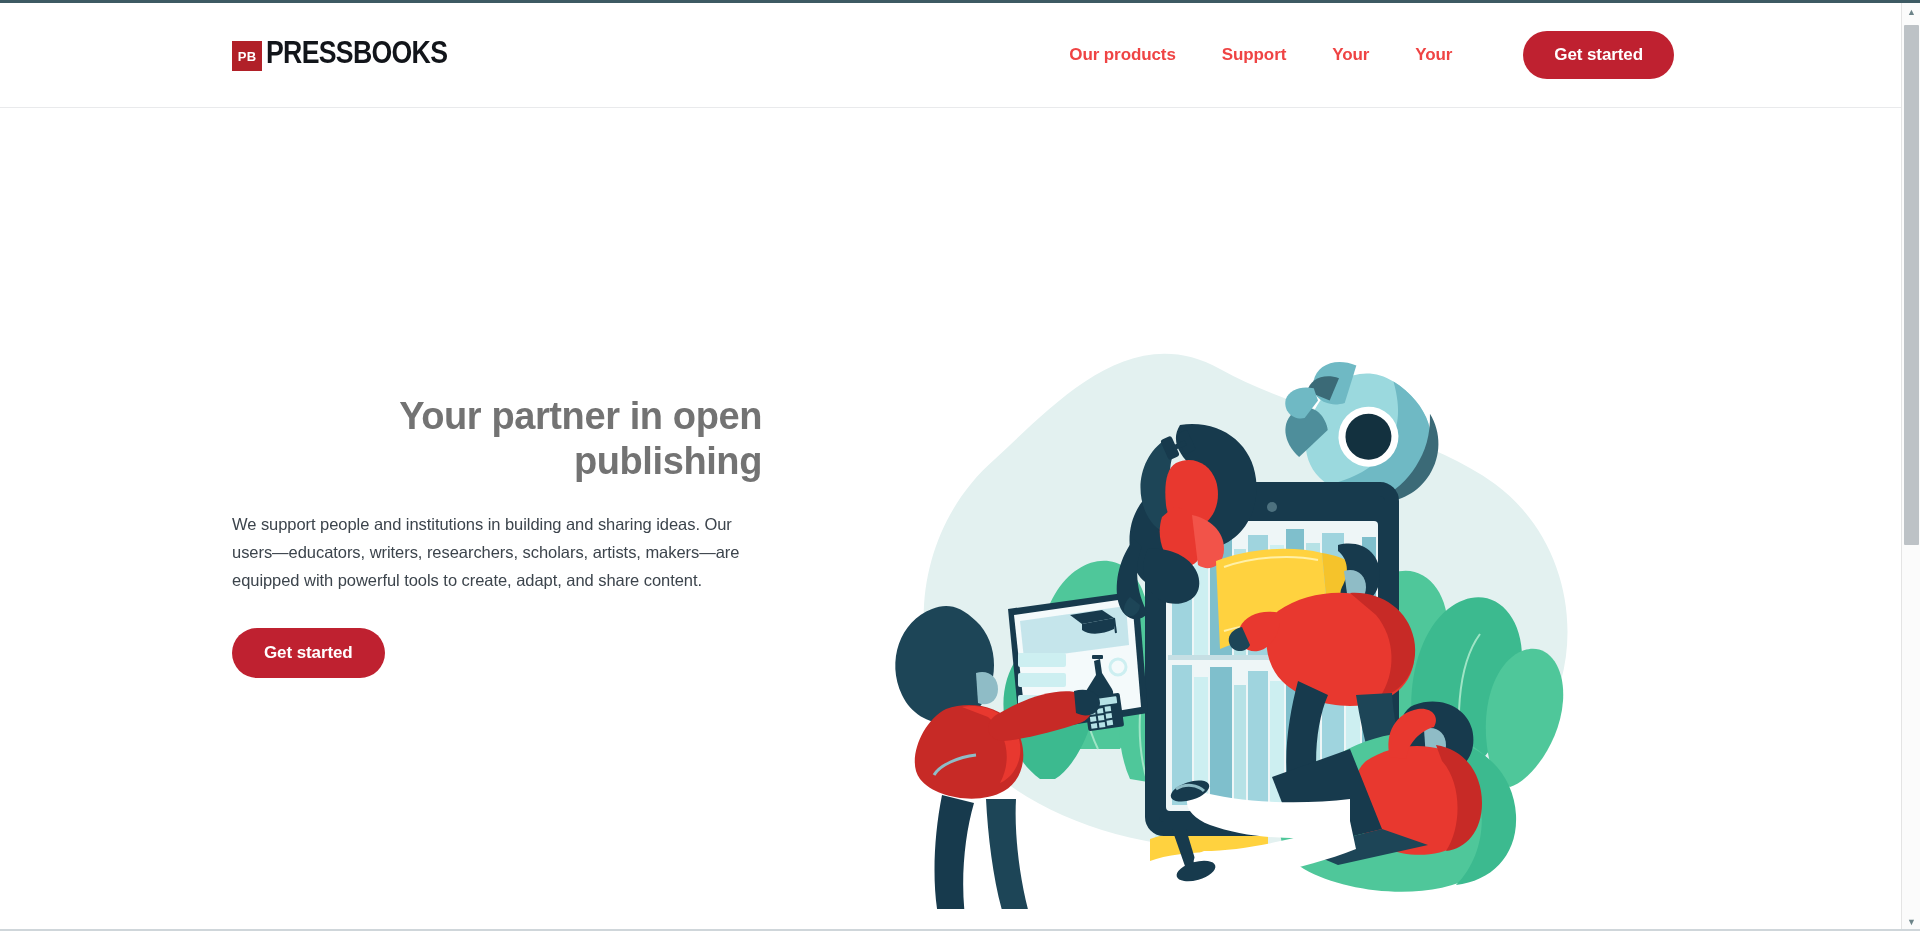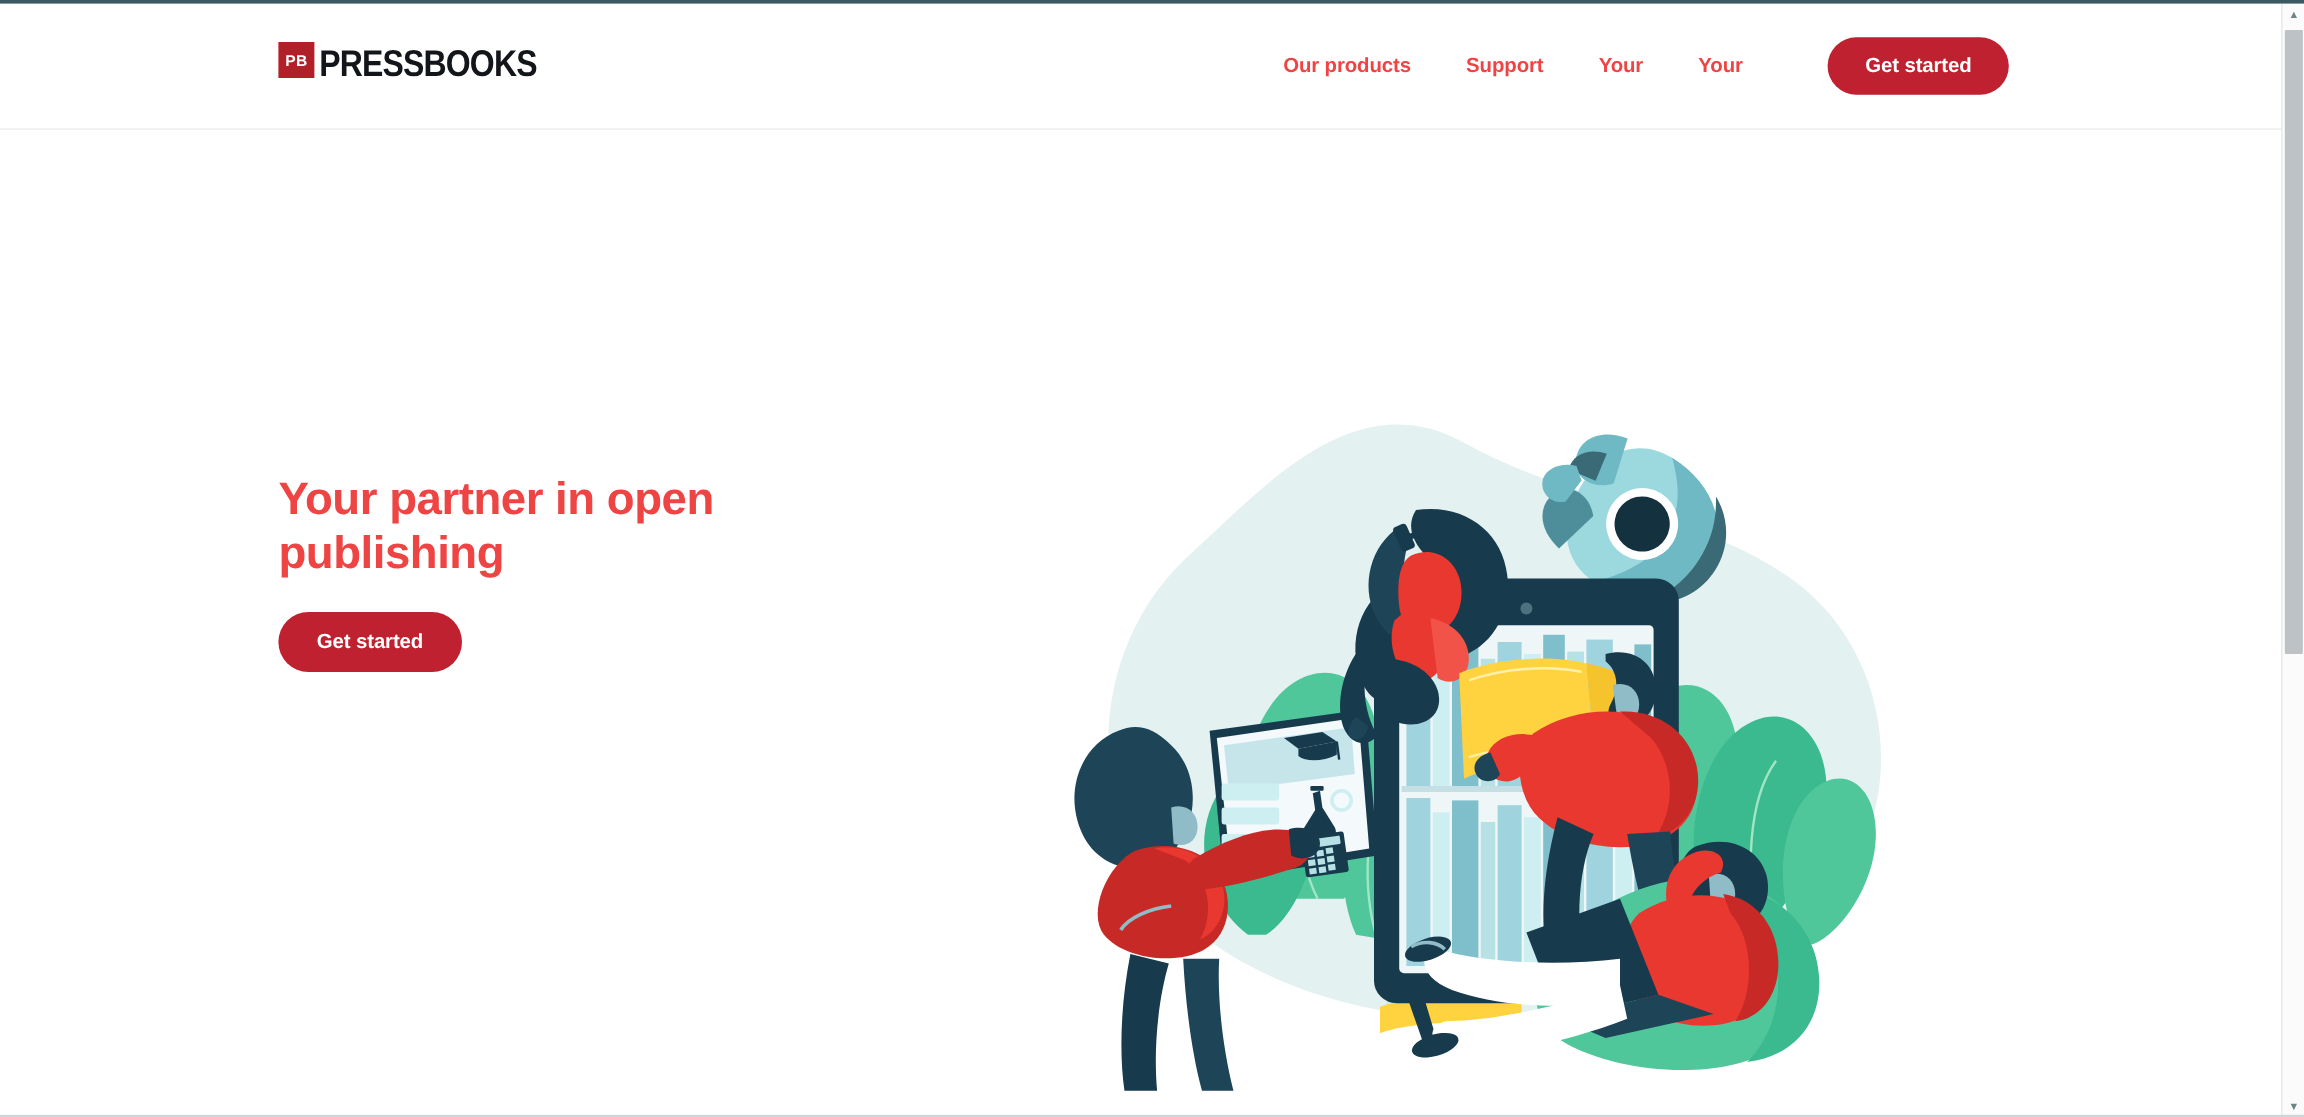--- a/index.html
+++ b/index.html
@@ -75,21 +75,21 @@
     display: flex;
     align-items: center;
     z-index: 40;
   }
 
   .brand {
     position: absolute;
     left: 232px;
     top: 32px;
     display: flex;
-    align-items: flex-start;
+    align-items: flex-end;
     gap: 4px;
     text-decoration: none;
   }
   .brand-mark {
     width: 30px; height: 30px;
     background: #b12028;
     display: flex;
     align-items: center;
     justify-content: center;
     color: #ffffff;
@@ -153,23 +153,24 @@
   .hero-copy {
     position: absolute;
     left: 232px;
     top: 285px;
     width: 530px;
   }
   .hero-title {
     font-size: 38px;
     font-weight: bold;
     line-height: 1.18;
-    color: #ef4444;
+    color: #737373;
     letter-spacing: -0.4px;
     margin-bottom: 26px;
+    text-align: right;
   }
   .hero-text {
     font-size: 16.5px;
     line-height: 1.72;
     color: #3c444c;
     margin-bottom: 33px;
     letter-spacing: -0.05px;
   }
   .hero-cta {
     background: #bf2130;
@@ -214,20 +215,21 @@
       <a class="nav-link" href="#">Your</a>
       <button class="nav-cta">Get started</button>
     </nav>
 
   </header>
 
   <section class="hero">
 
     <div class="hero-copy">
       <h1 class="hero-title">Your partner in open publishing</h1>
+      <p class="hero-text">We support people and institutions in building and sharing ideas. Our users—educators, writers, researchers, scholars, artists, makers—are equipped with powerful tools to create, adapt, and share content.</p>
       <button class="hero-cta">Get started</button>
     </div>
 
     <div class="hero-art">
       <svg viewBox="0 0 720 600" xmlns="http://www.w3.org/2000/svg">
 
         <path d="M115 150 C 40 215, 20 330, 75 420 C 125 500, 250 545, 370 540
                  C 490 535, 610 500, 660 420 C 710 340, 690 230, 615 175
                  C 540 120, 430 110, 340 60 C 250 10, 175 95, 115 150 Z" fill="#e3f1f0"></path>
 

